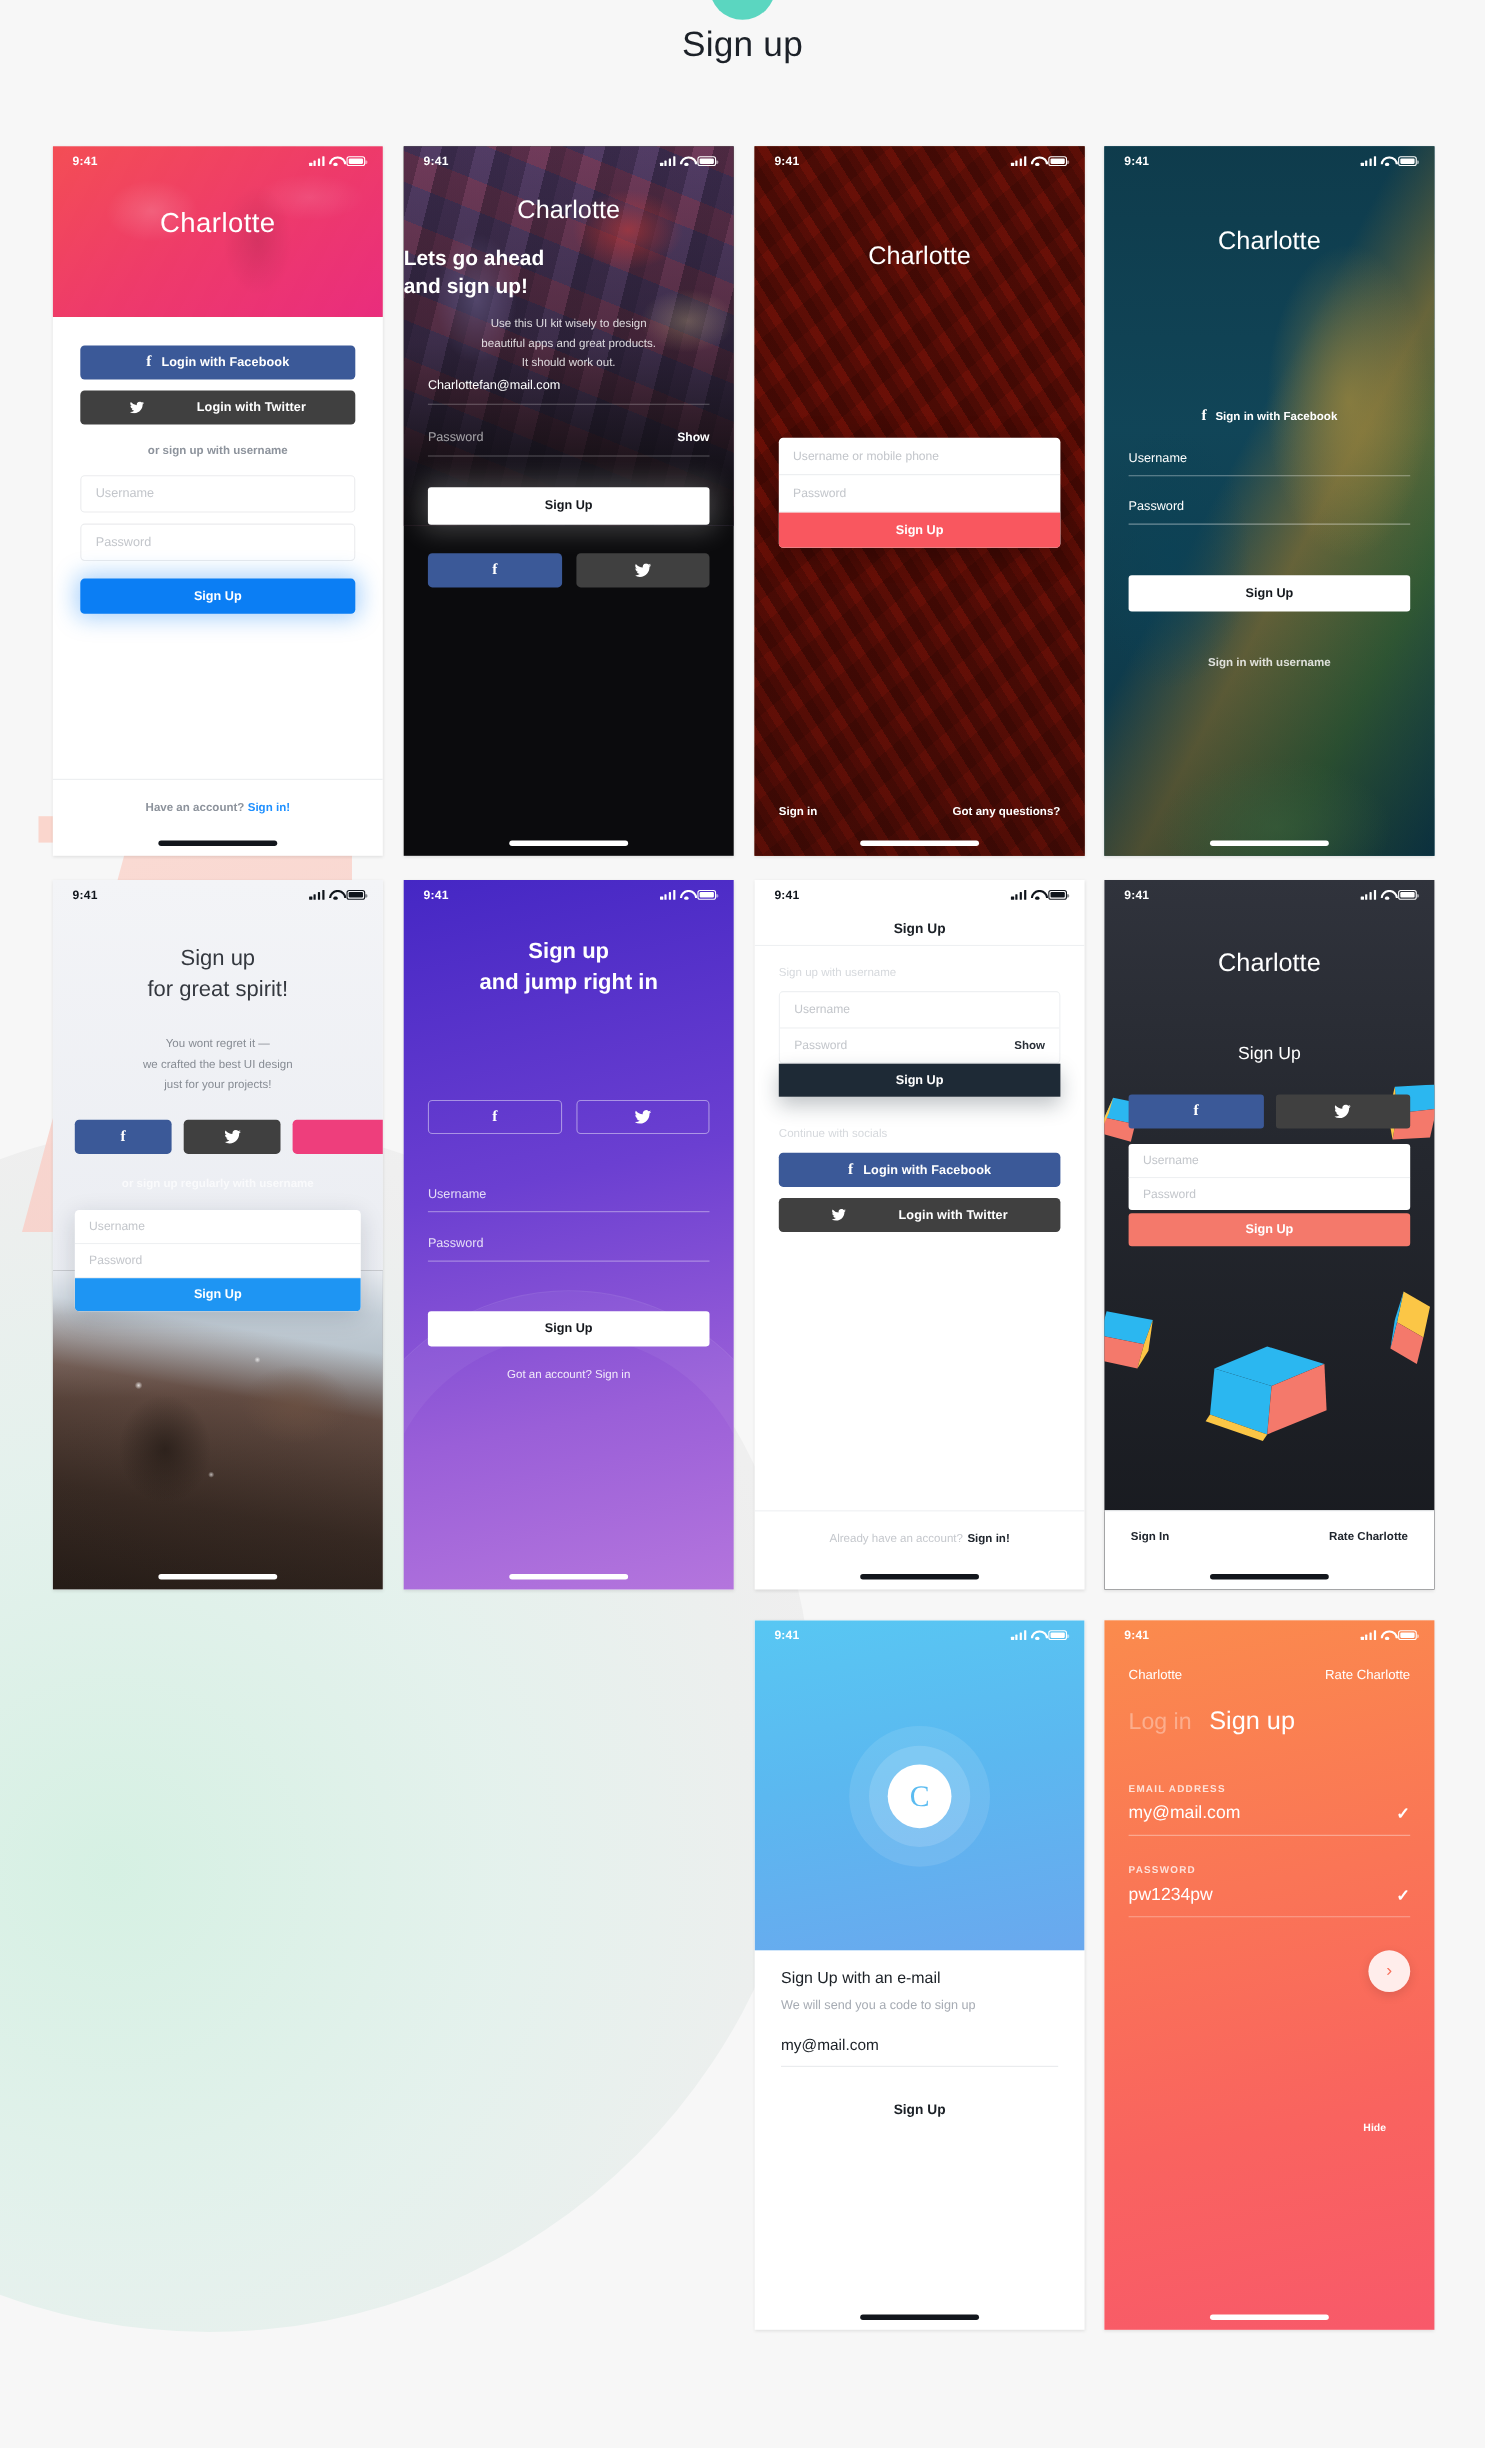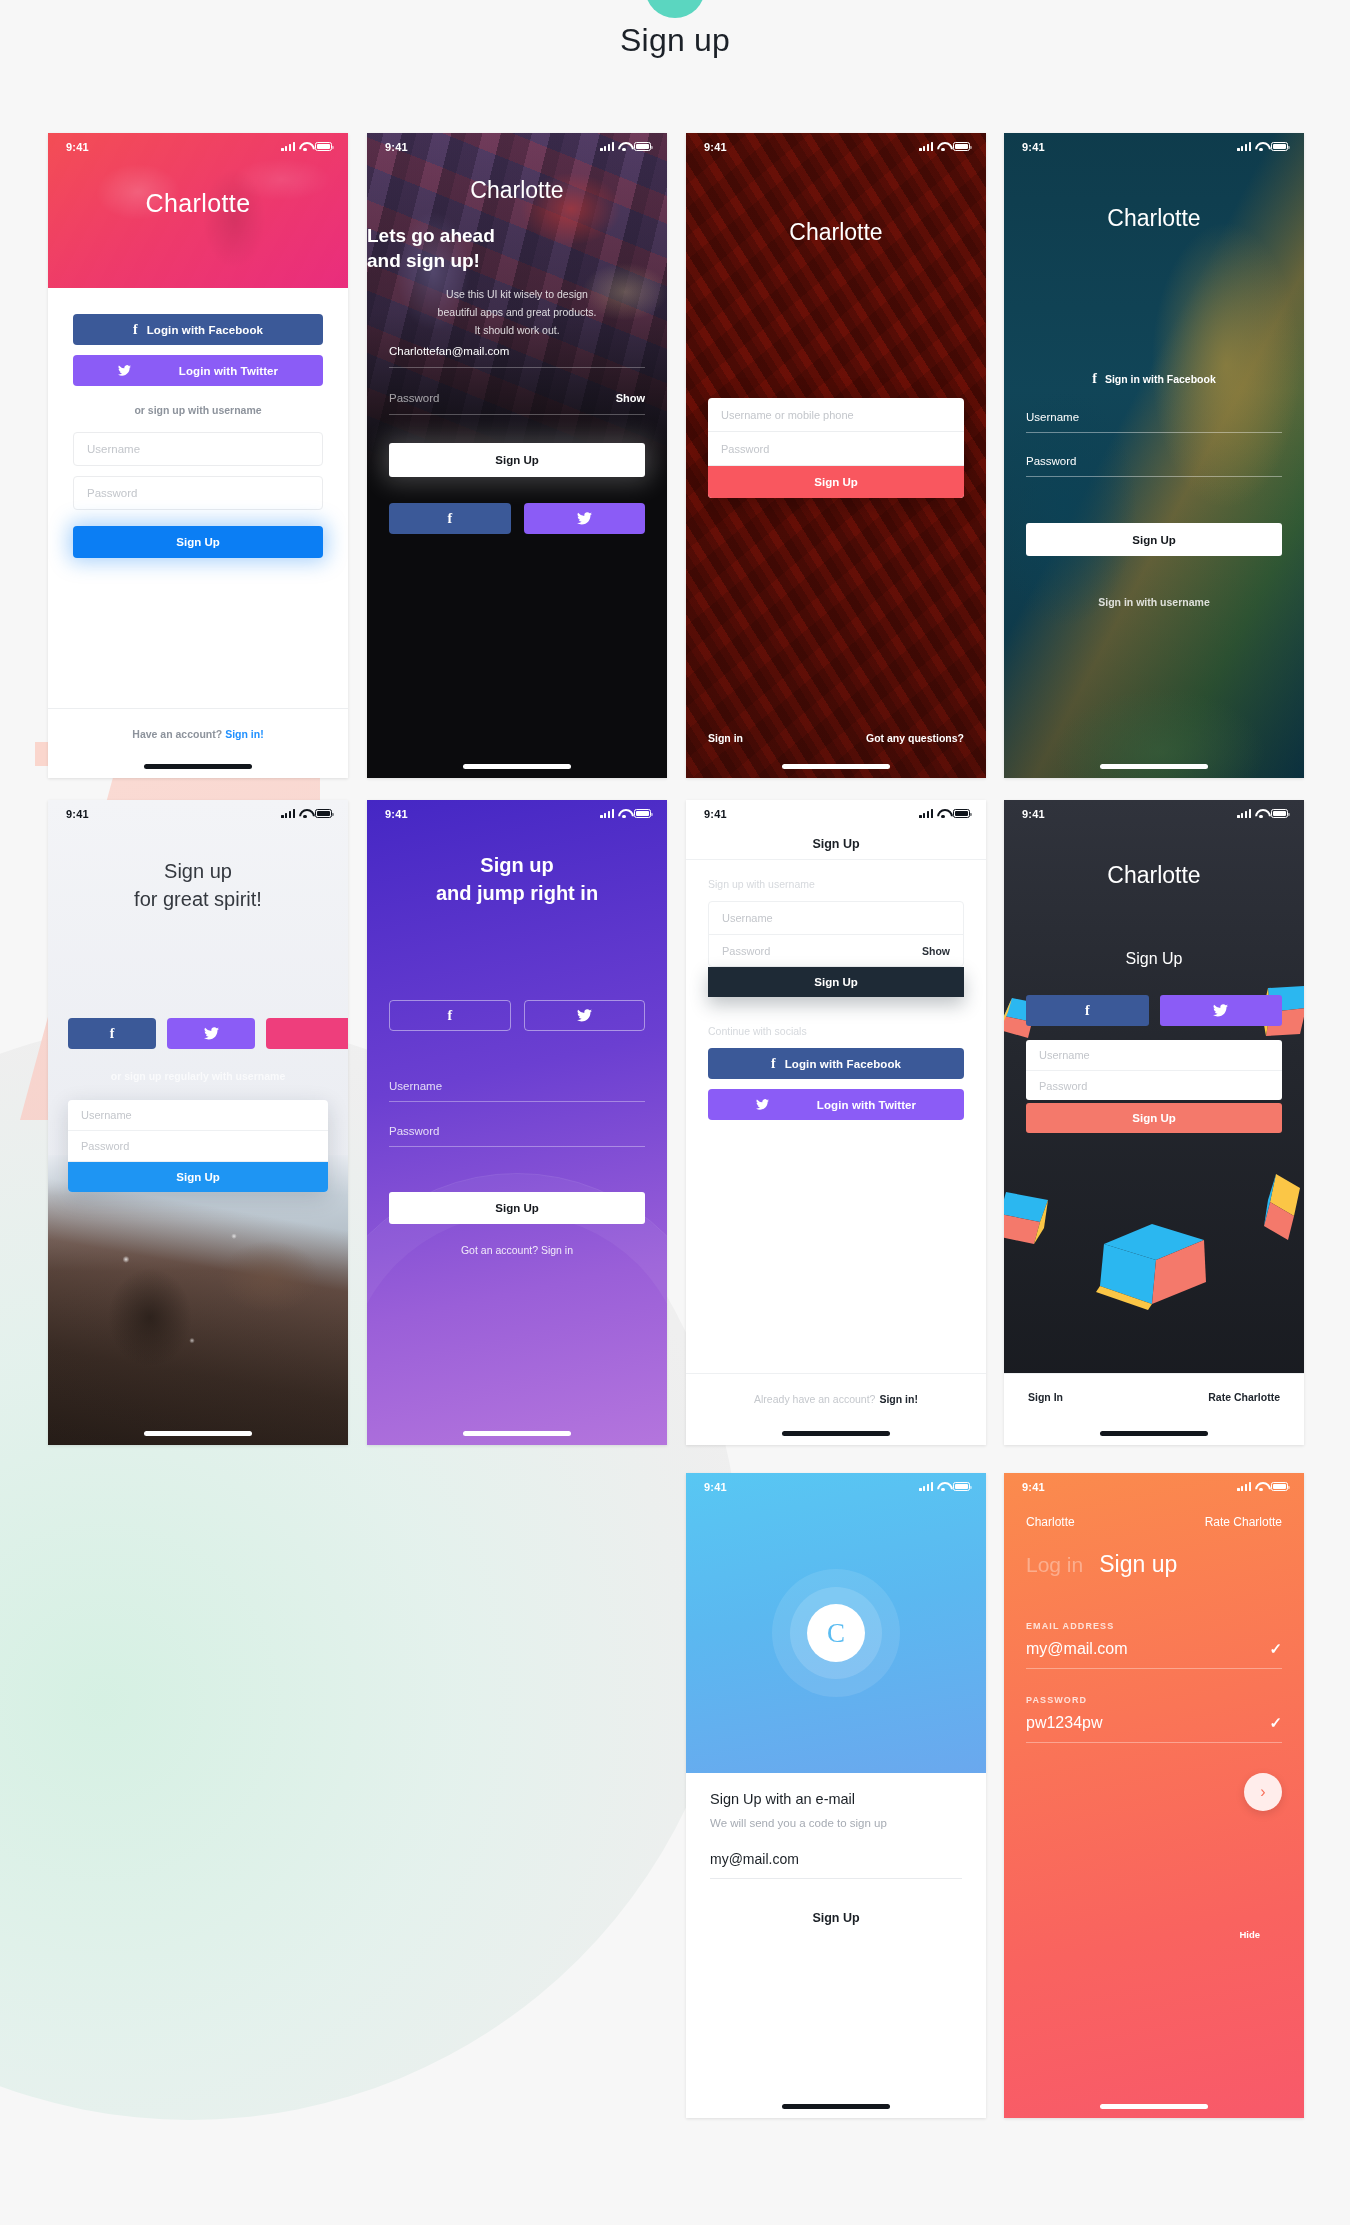--- a/index.html
+++ b/index.html
@@ -101,21 +101,21 @@
   .home-ind.light { background: #fff; }
 
   
   .btn {
     display: flex; align-items: center; justify-content: center; gap: 9px;
     font-size: 11.5px; font-weight: bold; color: #fff;
     border-radius: 4px; height: 31px; cursor: pointer;
     letter-spacing: .1px;
   }
   .btn-fb { background: #3b5998; }
-  .btn-tw { background: #8b5cf6; gap: 48px; }
+  .btn-tw { background: #404040; gap: 48px; }
   .ico { font-weight: bold; font-size: 12px; line-height: 1; }
   .ico-fb { font-family: "Liberation Serif", serif; font-weight: bold; font-size: 14px; }
   .field {
     height: 34px; border: 1px solid #ebecee; border-radius: 4px;
     display: flex; align-items: center; padding: 0 13px;
     font-size: 11.5px; color: #c3c6cb; background:#fff;
   }
 
   
   .p1-hero {
@@ -515,20 +515,25 @@
             <i></i>
             <i></i>
           </span>
         <span class="wifi"></span>
         <span class="bat"></span>
       </span>
     </div>
     <div class="p5-head">
       <div>Sign up</div>
       <div>for great spirit!</div>
+    </div>
+    <div class="p5-sub">
+      <div>You wont regret it —</div>
+      <div>we crafted the best UI design</div>
+      <div>just for your projects!</div>
     </div>
     <div class="p5-socials">
       <div class="btn-fb">
         <span class="ico-fb">f</span>
       </div>
       <div class="btn-tw">
         <svg width="15" height="13" viewBox="0 0 24 20">
             <path fill="#fff" d="M24 2.4a9.8 9.8 0 0 1-2.8.8A4.9 4.9 0 0 0 23.3.4a9.9 9.9 0 0 1-3.1 1.2A4.9 4.9 0 0 0 11.8 6a14 14 0 0 1-10.1-5.2 4.9 4.9 0 0 0 1.5 6.6A4.9 4.9 0 0 1 1 6.8v.1a4.9 4.9 0 0 0 3.9 4.8 4.9 4.9 0 0 1-2.2.1 4.9 4.9 0 0 0 4.6 3.4A9.9 9.9 0 0 1 0 17.3 14 14 0 0 0 7.5 19.5c9.1 0 14-7.5 14-14v-.6A10 10 0 0 0 24 2.4z"></path>
           </svg>
       </div>

